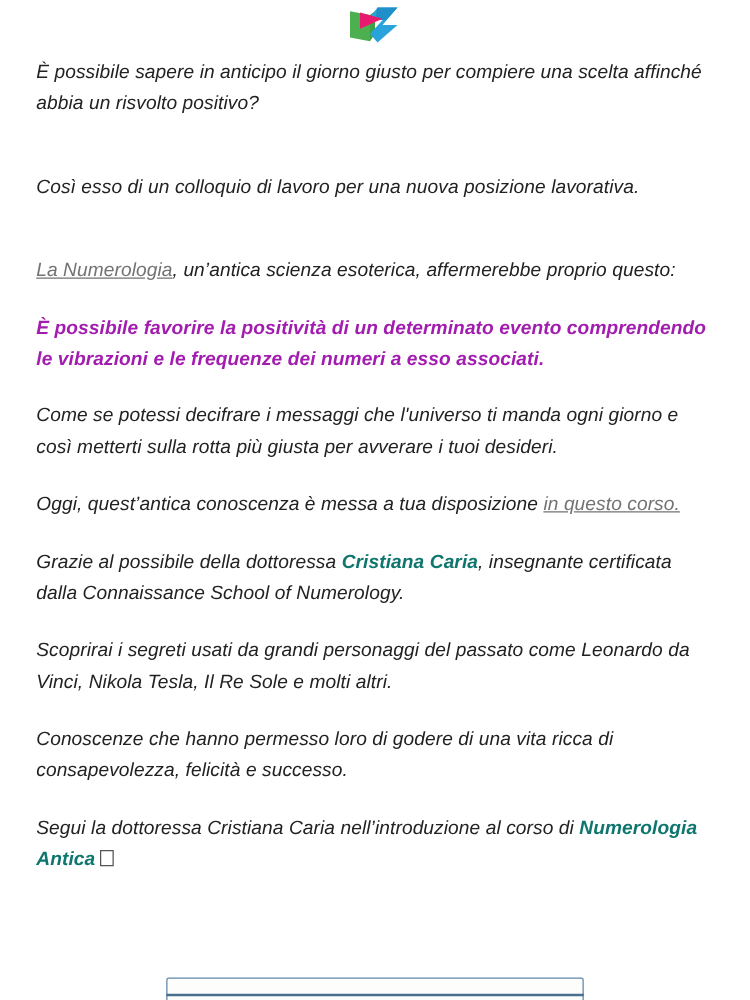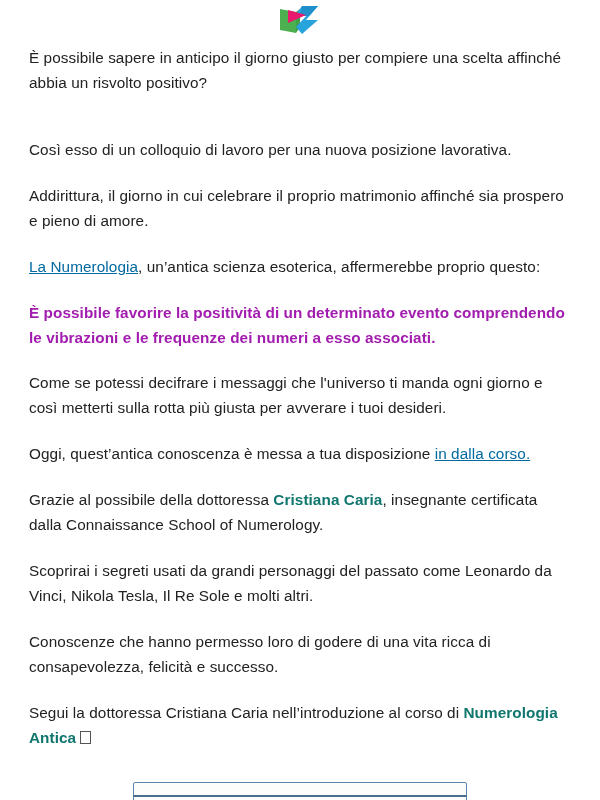--- a/index.html
+++ b/index.html
@@ -30,37 +30,38 @@
   }
   .logo-mark {
     display: inline-block;
     width: 48px;
     height: 32px;
     vertical-align: middle;
   }
   
   .content {
     padding: 0 29px 0 29px;
+    font-style: italic;
   }
   p.para {
     margin: 0 0 0 0;
     padding: 0;
     font-size: 15.3px;
     line-height: 25px;
     color: #222222;
     letter-spacing: 0.005em;
   }
   .spacer-22 { height: 21px; }
   .spacer-20 { height: 20px; }
   p.para.bold-para {
     font-weight: bold;
     color: #a21caf;
   }
   a.inline-link {
-    color: #0369a1;
+    color: #737373;
     text-decoration: underline;
   }
   strong.inline-strong {
     font-weight: bold;
     color: #0f766e;
   }
   .tofu {
     display: inline-block;
     width: 11px;
     height: 13px;
@@ -118,33 +119,32 @@
   <div class="content">
 
     <p class="para">È possibile sapere in anticipo il giorno giusto per compiere una scelta affinché abbia un risvolto positivo?</p>
     <div class="spacer-22"></div>
 
     <div class="spacer-22"></div>
 
     <p class="para">Così esso di un colloquio di lavoro per una nuova posizione lavorativa.</p>
     <div class="spacer-22"></div>
 
-    <p class="para"><span>Addirittura, il giorno in cui celebrare il proprio matrimonio affinché sia prospero e pieno di amore.</span></p>
     <div class="spacer-22"></div>
 
     <p class="para"><a class="inline-link" href="#">La Numerologia</a><span>, un’antica scienza esoterica, affermerebbe proprio questo:</span></p>
     <div class="spacer-22"></div>
 
     <p class="para bold-para">È possibile favorire la positività di un determinato evento comprendendo le vibrazioni e le frequenze dei numeri a esso associati.</p>
     <div class="spacer-20"></div>
 
     <p class="para">Come se potessi decifrare i messaggi che l'universo ti manda ogni giorno e così metterti sulla rotta più giusta per avverare i tuoi desideri.</p>
     <div class="spacer-22"></div>
 
-    <p class="para"><span>Oggi, quest’antica conoscenza è messa a tua disposizione </span><a class="inline-link" href="#">in dalla corso.</a></p>
+    <p class="para"><span>Oggi, quest’antica conoscenza è messa a tua disposizione </span><a class="inline-link" href="#">in questo corso.</a></p>
     <div class="spacer-22"></div>
 
     <p class="para"><span>Grazie al possibile della dottoressa </span><strong class="inline-strong">Cristiana Caria</strong><span>, insegnante certificata dalla Connaissance School of Numerology.</span></p>
     <div class="spacer-22"></div>
 
     <p class="para">Scoprirai i segreti usati da grandi personaggi del passato come Leonardo da Vinci, Nikola Tesla, Il Re Sole e molti altri.</p>
     <div class="spacer-22"></div>
 
     <p class="para">Conoscenze che hanno permesso loro di godere di una vita ricca di consapevolezza, felicità e successo.</p>
     <div class="spacer-22"></div>

